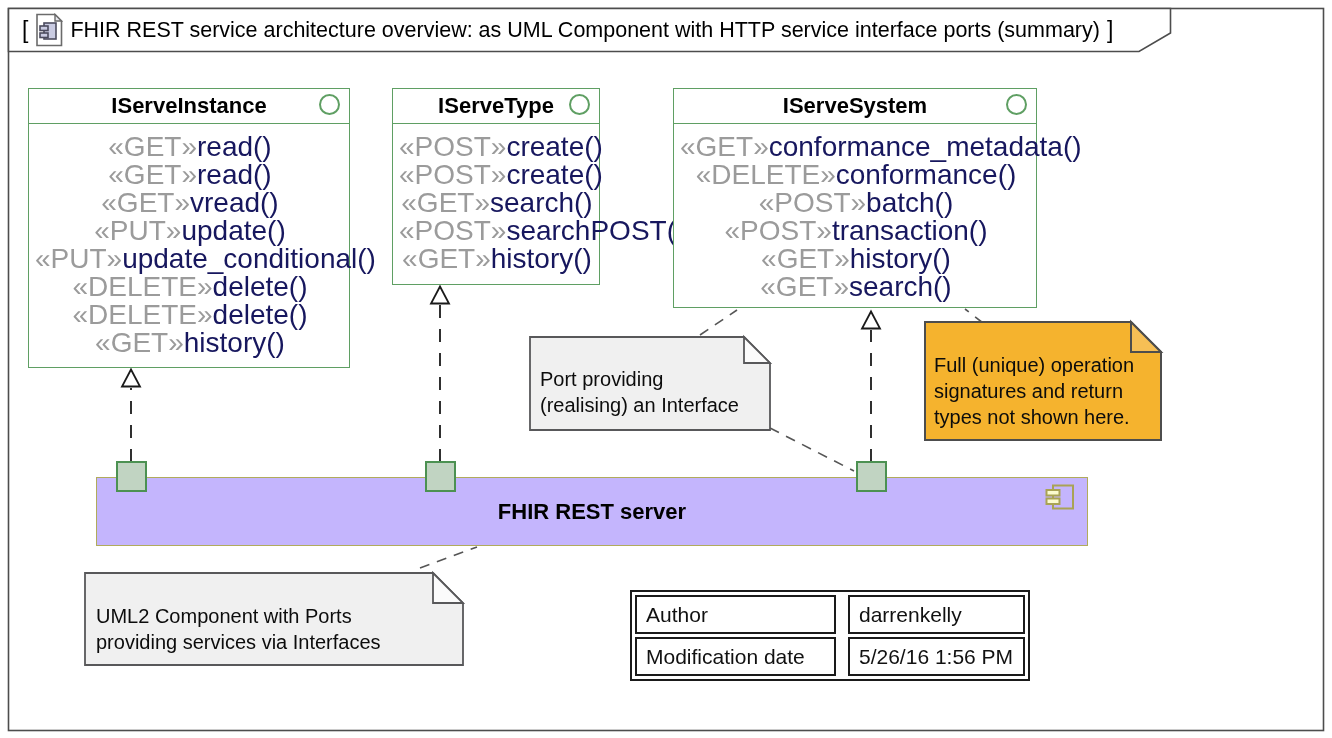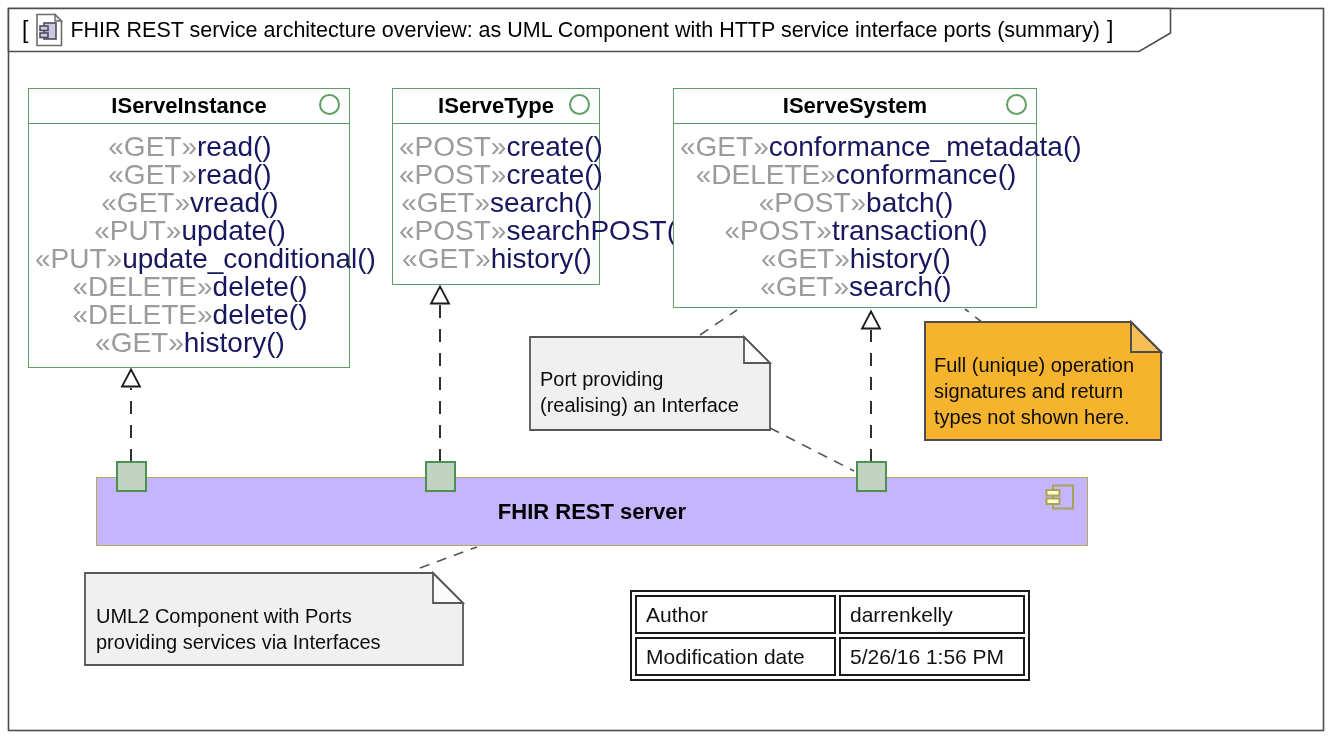--- a/index.html
+++ b/index.html
@@ -58,21 +58,21 @@
   #note-port-text{left:540px;top:366px;}
   #note-sig-text{left:934px;top:352px;}
   #note-comp-text{left:96px;top:603px;}
 
   
   .props-table{
     position:absolute;left:630px;top:590px;width:400px;height:91px;z-index:2;
     background:#fff;border:2px solid #1a1a1a;box-sizing:border-box;
     padding:3px;display:flex;flex-direction:column;gap:3px;
   }
-  .props-row{display:flex;gap:3px;flex:1;}
+  .props-row{display:flex;gap:12px;flex:1;}
   .props-cell{
     border:2px solid #1a1a1a;box-sizing:border-box;display:flex;align-items:center;
     padding-left:9px;font-size:21px;background:#fff;white-space:nowrap;overflow:hidden;
   }
   .props-cell.label{width:201px;flex:none;}
   .props-cell.value{flex:1;}
 </style>
 </head>
 <body>
 

